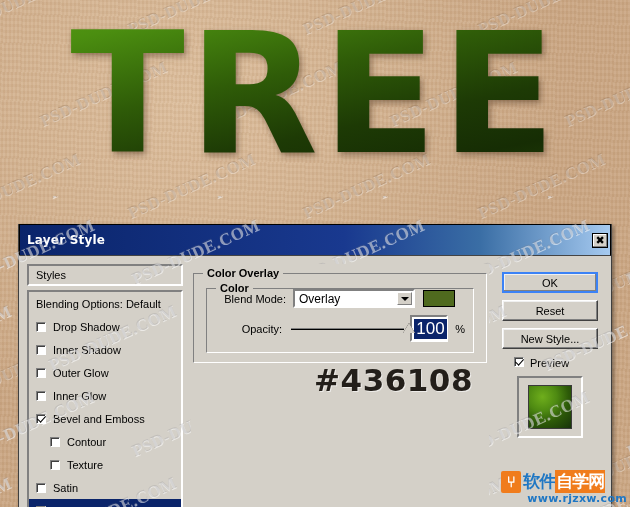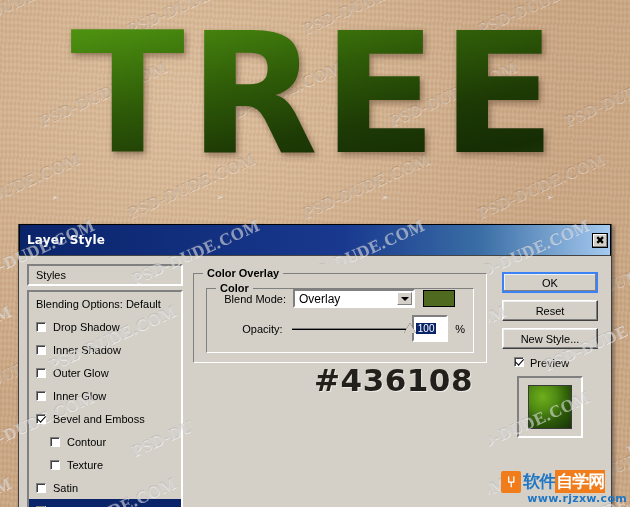--- a/index.html
+++ b/index.html
@@ -280,21 +280,21 @@
     border-right: 6px solid transparent;
     border-bottom: 10px solid transparent;
   }
   .num-input {
     width: 38px; height: 27px;
     background: #ffffff;
     border: 2px solid;
     border-color: #808080 #ffffff #ffffff #808080;
     display: flex; align-items: center;
     padding-left: 2px;
-    font-size: 10px;
+    font-size: 17px;
     cursor: text;
   }
   .num-input .sel {
     background: #0a246a;
     color: #ffffff;
     padding: 0 2px;
   }
   .pct { margin-left: 7px; font-size: 11px; }
 
   #hex-annotation {

